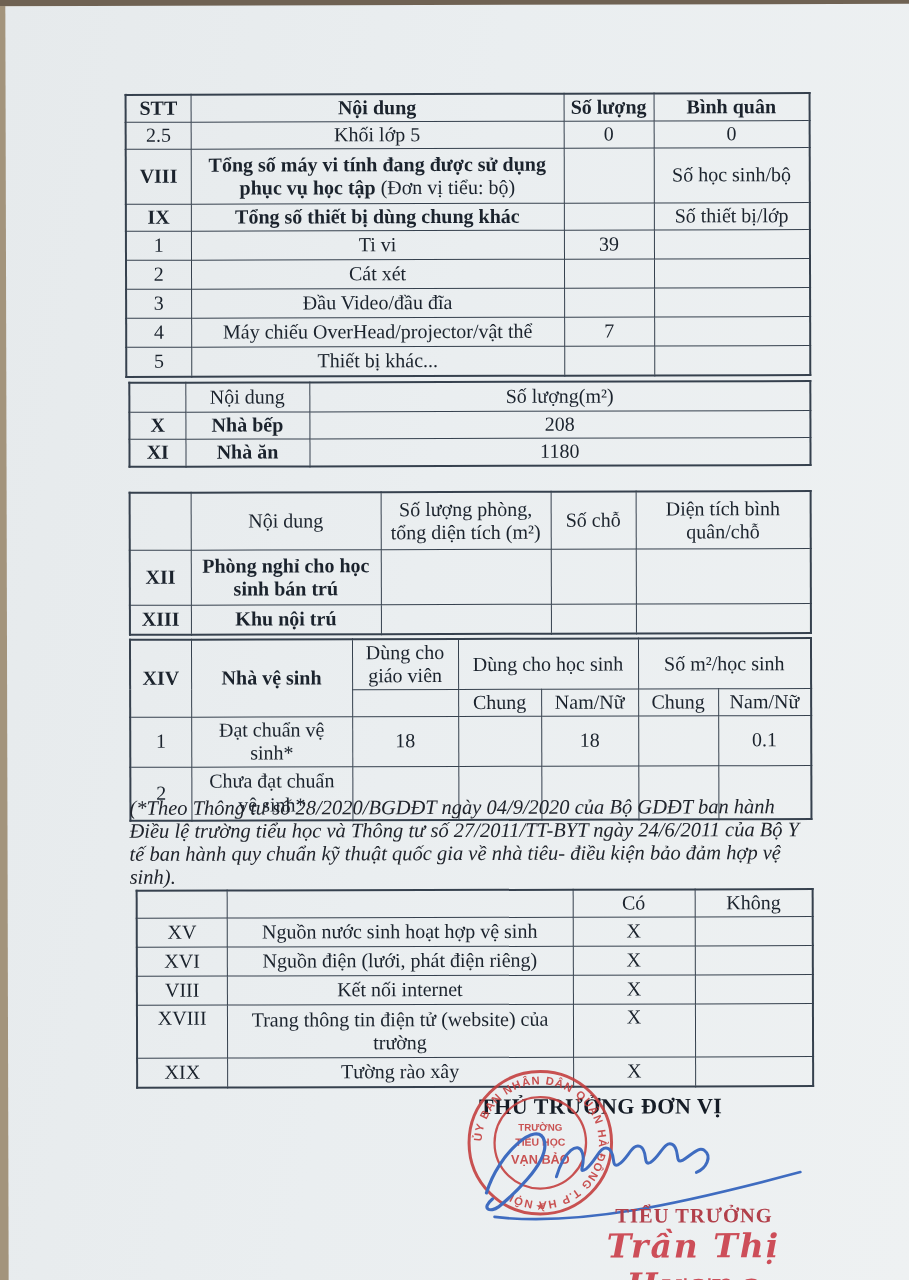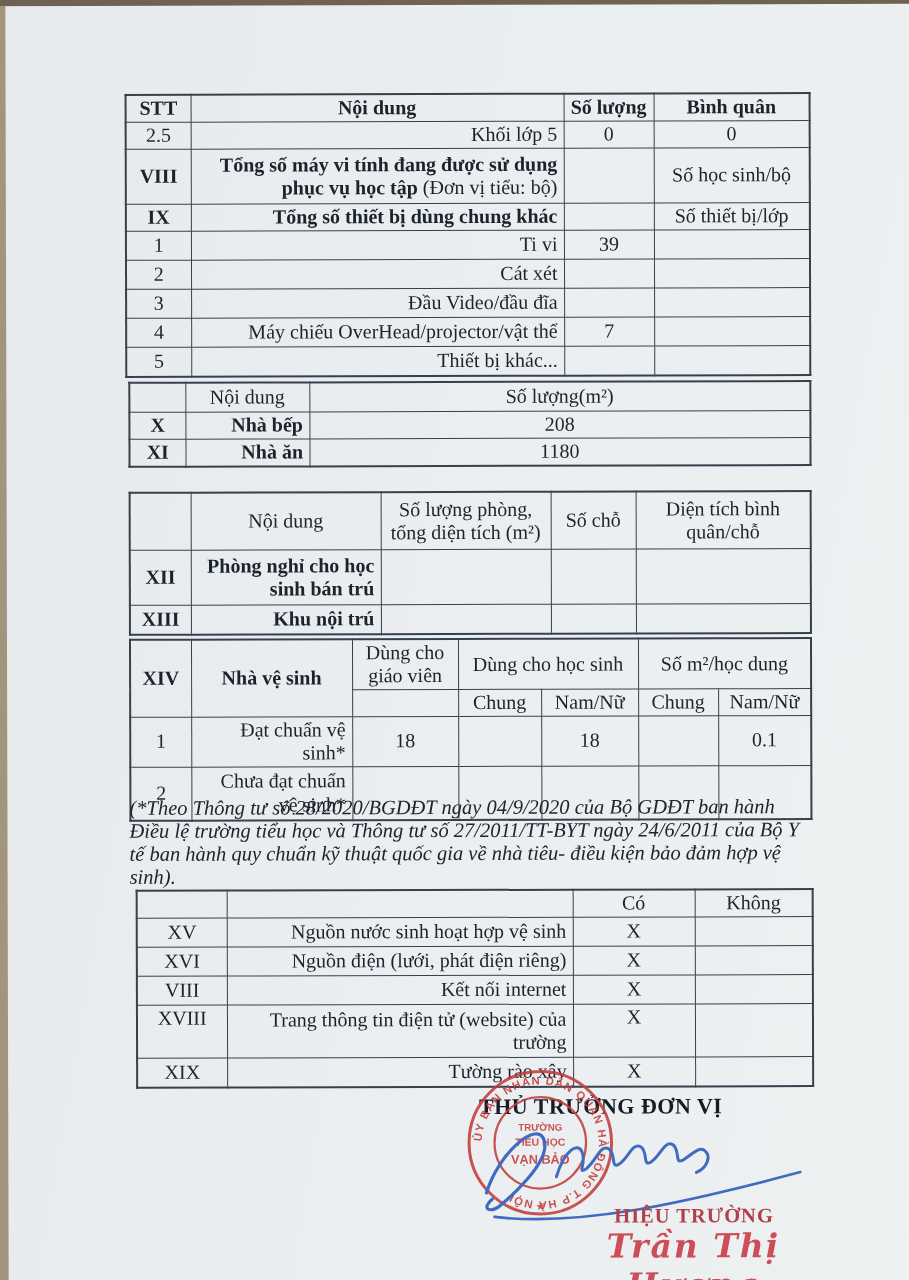--- a/index.html
+++ b/index.html
@@ -13,21 +13,21 @@
     position:absolute;left:7px;top:5px;right:-4px;bottom:-4px;
     background:linear-gradient(100deg,#e6eaec 0%,#eaeef0 45%,#eef1f2 100%);
     transform:rotate(-0.15deg);
   }
   .content{position:absolute;inset:0;color:#1b232d;}
 
   table{border-collapse:collapse;table-layout:fixed;position:absolute;font-size:20px;color:#1b232d;}
   td,th{border:1.5px solid #36414e;padding:1px 6px;line-height:1.17;font-weight:normal;vertical-align:middle;overflow:hidden;}
   table{border:2.5px solid #36414e;}
   .c{text-align:center;}
-  .l{text-align:right;}
+  .l{text-align:center;}
   .b{font-weight:bold;}
   tr.rh26>td,tr.rh26>th{height:24px;}
   tr.rh28>td,tr.rh28>th{height:26px;}
   tr.rh44>td,tr.rh44>th{height:42px;}
   tr.rh52>td,tr.rh52>th{height:50px;}
   tr.rh54>td,tr.rh54>th{height:52px;}
   tr.rh56>td,tr.rh56>th{height:54px;}
 
   #t1{left:119px;top:88px;width:684px;}
   #t2{left:122px;top:376px;width:681px;}
@@ -198,21 +198,21 @@
           <col style="width:97px">
           <col style="width:80px">
           <col style="width:93px">
         </colgroup>
     <tbody>
           <tr class="rh44">
       <th class="c b" rowspan="2">XIV</th>
       <th class="c b" rowspan="2">Nhà vệ sinh</th>
       <th class="c">Dùng cho giáo viên</th>
       <th class="c" colspan="2">Dùng cho học sinh</th>
-      <th class="c" colspan="2">Số m²/học dung</th>
+      <th class="c" colspan="2">Số m²/học sinh</th>
     </tr>
     <tr class="rh26">
       <th class="c"></th>
       <th class="c">Chung</th>
       <th class="c">Nam/Nữ</th>
       <th class="c">Chung</th>
       <th class="c">Nam/Nữ</th>
     </tr>
     <tr class="rh28">
       <td class="c">1</td>
@@ -304,17 +304,17 @@
   <svg class="signature" viewBox="0 0 350 110" xmlns="http://www.w3.org/2000/svg">
     <path d="M 18,80 C 30,40 70,6 76,28 C 82,50 40,86 30,94 C 22,100 12,96 24,86" fill="none" stroke="#3f6cc0" stroke-width="3.2" stroke-linecap="round"></path>
     <path d="M 88,64 C 96,38 110,28 114,40 C 118,52 108,62 118,56
              C 128,48 132,32 140,36 C 148,40 142,56 150,52
              C 160,46 164,30 172,34 C 180,38 174,54 182,50
              C 192,44 196,28 204,32 C 212,36 206,52 214,48
              C 224,42 230,34 236,38 C 244,44 238,56 228,60" fill="none" stroke="#3f6cc0" stroke-width="3" stroke-linecap="round"></path>
     <path d="M 26,104 C 110,114 210,92 332,60" fill="none" stroke="#3f6cc0" stroke-width="2.6" stroke-linecap="round"></path>
   </svg>
 
-  <div class="principal-title">HIỆU TRƯỜNG</div>
+  <div class="principal-title">TIỂU TRƯỞNG</div>
   <div class="principal-name">Trần Thị Hương</div>
 
 </div>
 </div>
 
 </body></html>

